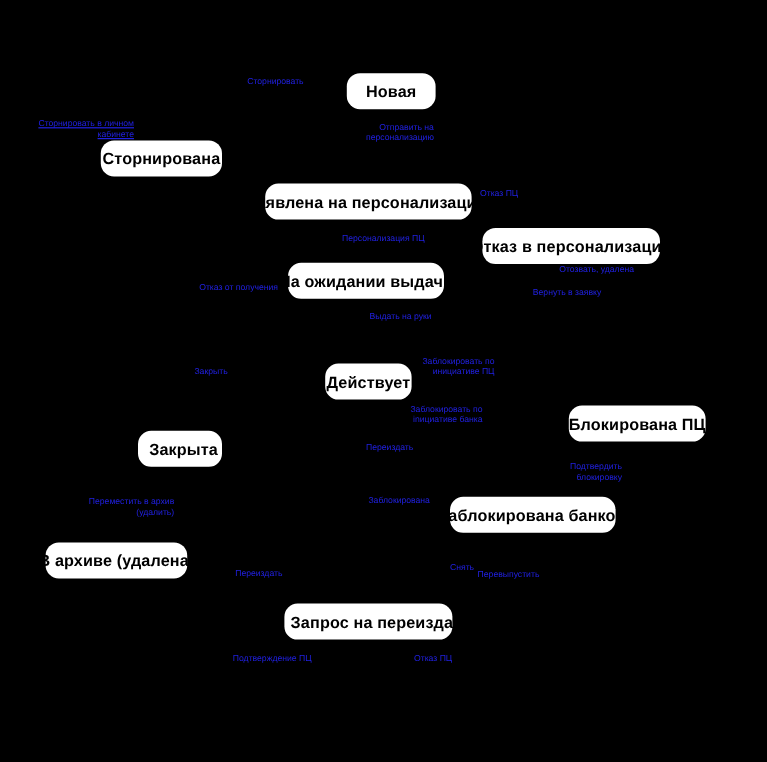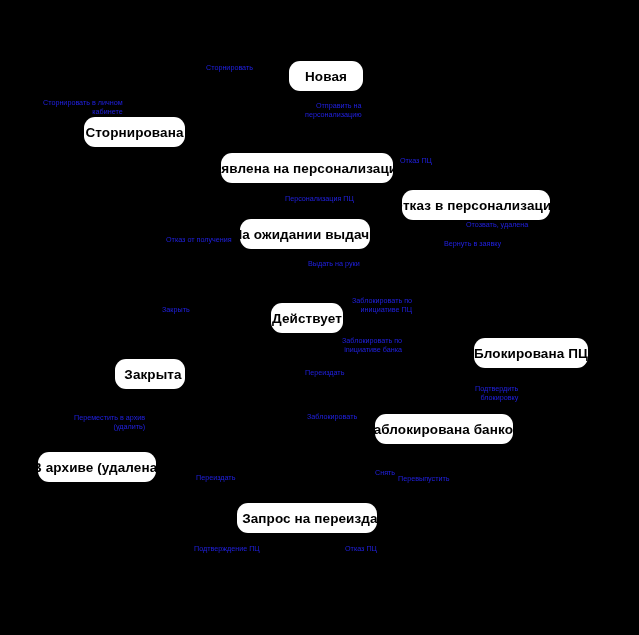--- a/index.html
+++ b/index.html
@@ -142,40 +142,40 @@
       </div>
       <div class="node" style="left: 38px; top: 452px; width: 118px;">
         <span>В архиве (удалена)</span>
       </div>
       <div class="node" style="left: 237px; top: 503px; width: 140px; padding-left: 44px;">
         <span>Запрос на переиздание</span>
       </div>
     </div>
   <div id="labels">
       <div class="edge-label" style="left: 206px; top: 63px;">Сторнировать</div>
-      <div class="edge-label" style="left: 43px; top: 98px;">Сторнировать в личном
+      <div class="edge-label" style="left: 32px; top: 98px; text-decoration: underline;">Сторнировать в личном
 кабинете</div>
       <div class="edge-label" style="left: 305px; top: 101px;">Отправить на
 персонализацию</div>
       <div class="edge-label" style="left: 400px; top: 156px;">Отказ ПЦ</div>
       <div class="edge-label" style="left: 285px; top: 194px;">Персонализация ПЦ</div>
       <div class="edge-label" style="left: 166px; top: 235px;">Отказ от получения</div>
       <div class="edge-label" style="left: 466px; top: 220px;">Отозвать, удалена</div>
       <div class="edge-label" style="left: 444px; top: 239px;">Вернуть в заявку</div>
       <div class="edge-label" style="left: 308px; top: 259px;">Выдать на руки</div>
       <div class="edge-label" style="left: 162px; top: 305px;">Закрыть</div>
       <div class="edge-label" style="left: 352px; top: 296px;">Заблокировать по
 инициативе ПЦ</div>
       <div class="edge-label" style="left: 342px; top: 336px;">Заблокировать по
 inициативе банка</div>
       <div class="edge-label" style="left: 305px; top: 368px;">Переиздать</div>
       <div class="edge-label" style="left: 475px; top: 384px;">Подтвердить
 блокировку</div>
       <div class="edge-label" style="left: 74px; top: 413px;">Переместить в архив
 (удалить)</div>
-      <div class="edge-label" style="left: 307px; top: 412px;">Заблокировать</div>
+      <div class="edge-label" style="left: 307px; top: 412px;">Заблокирована</div>
       <div class="edge-label" style="left: 375px; top: 468px;">Снять</div>
       <div class="edge-label" style="left: 196px; top: 473px;">Переиздать</div>
       <div class="edge-label" style="left: 398px; top: 474px;">Перевыпустить</div>
       <div class="edge-label" style="left: 194px; top: 544px;">Подтверждение ПЦ</div>
       <div class="edge-label" style="left: 345px; top: 544px;">Отказ ПЦ</div>
     </div>
 </div>
 
 </body></html>

